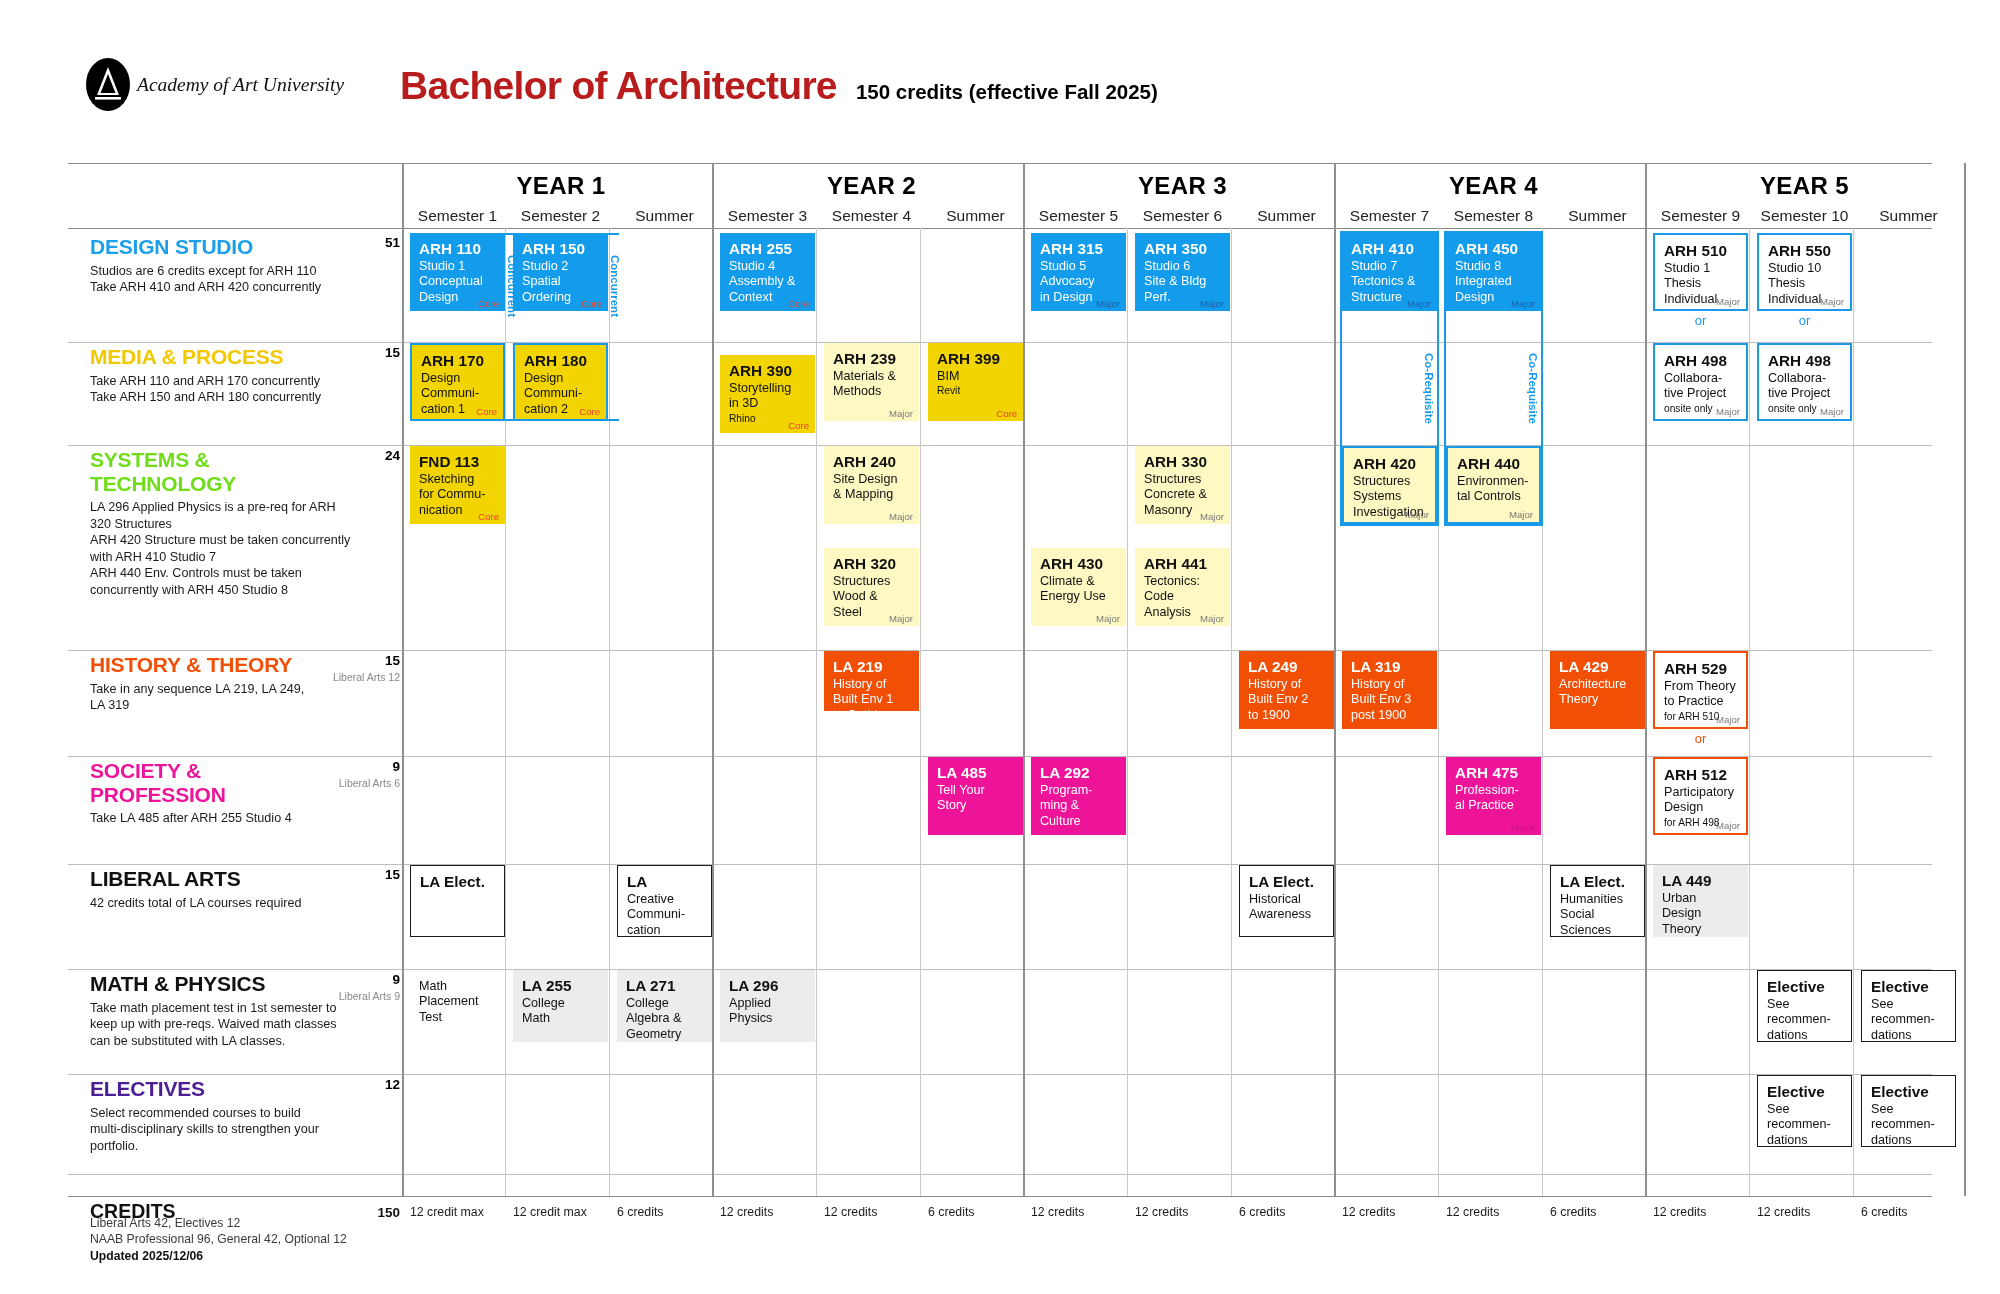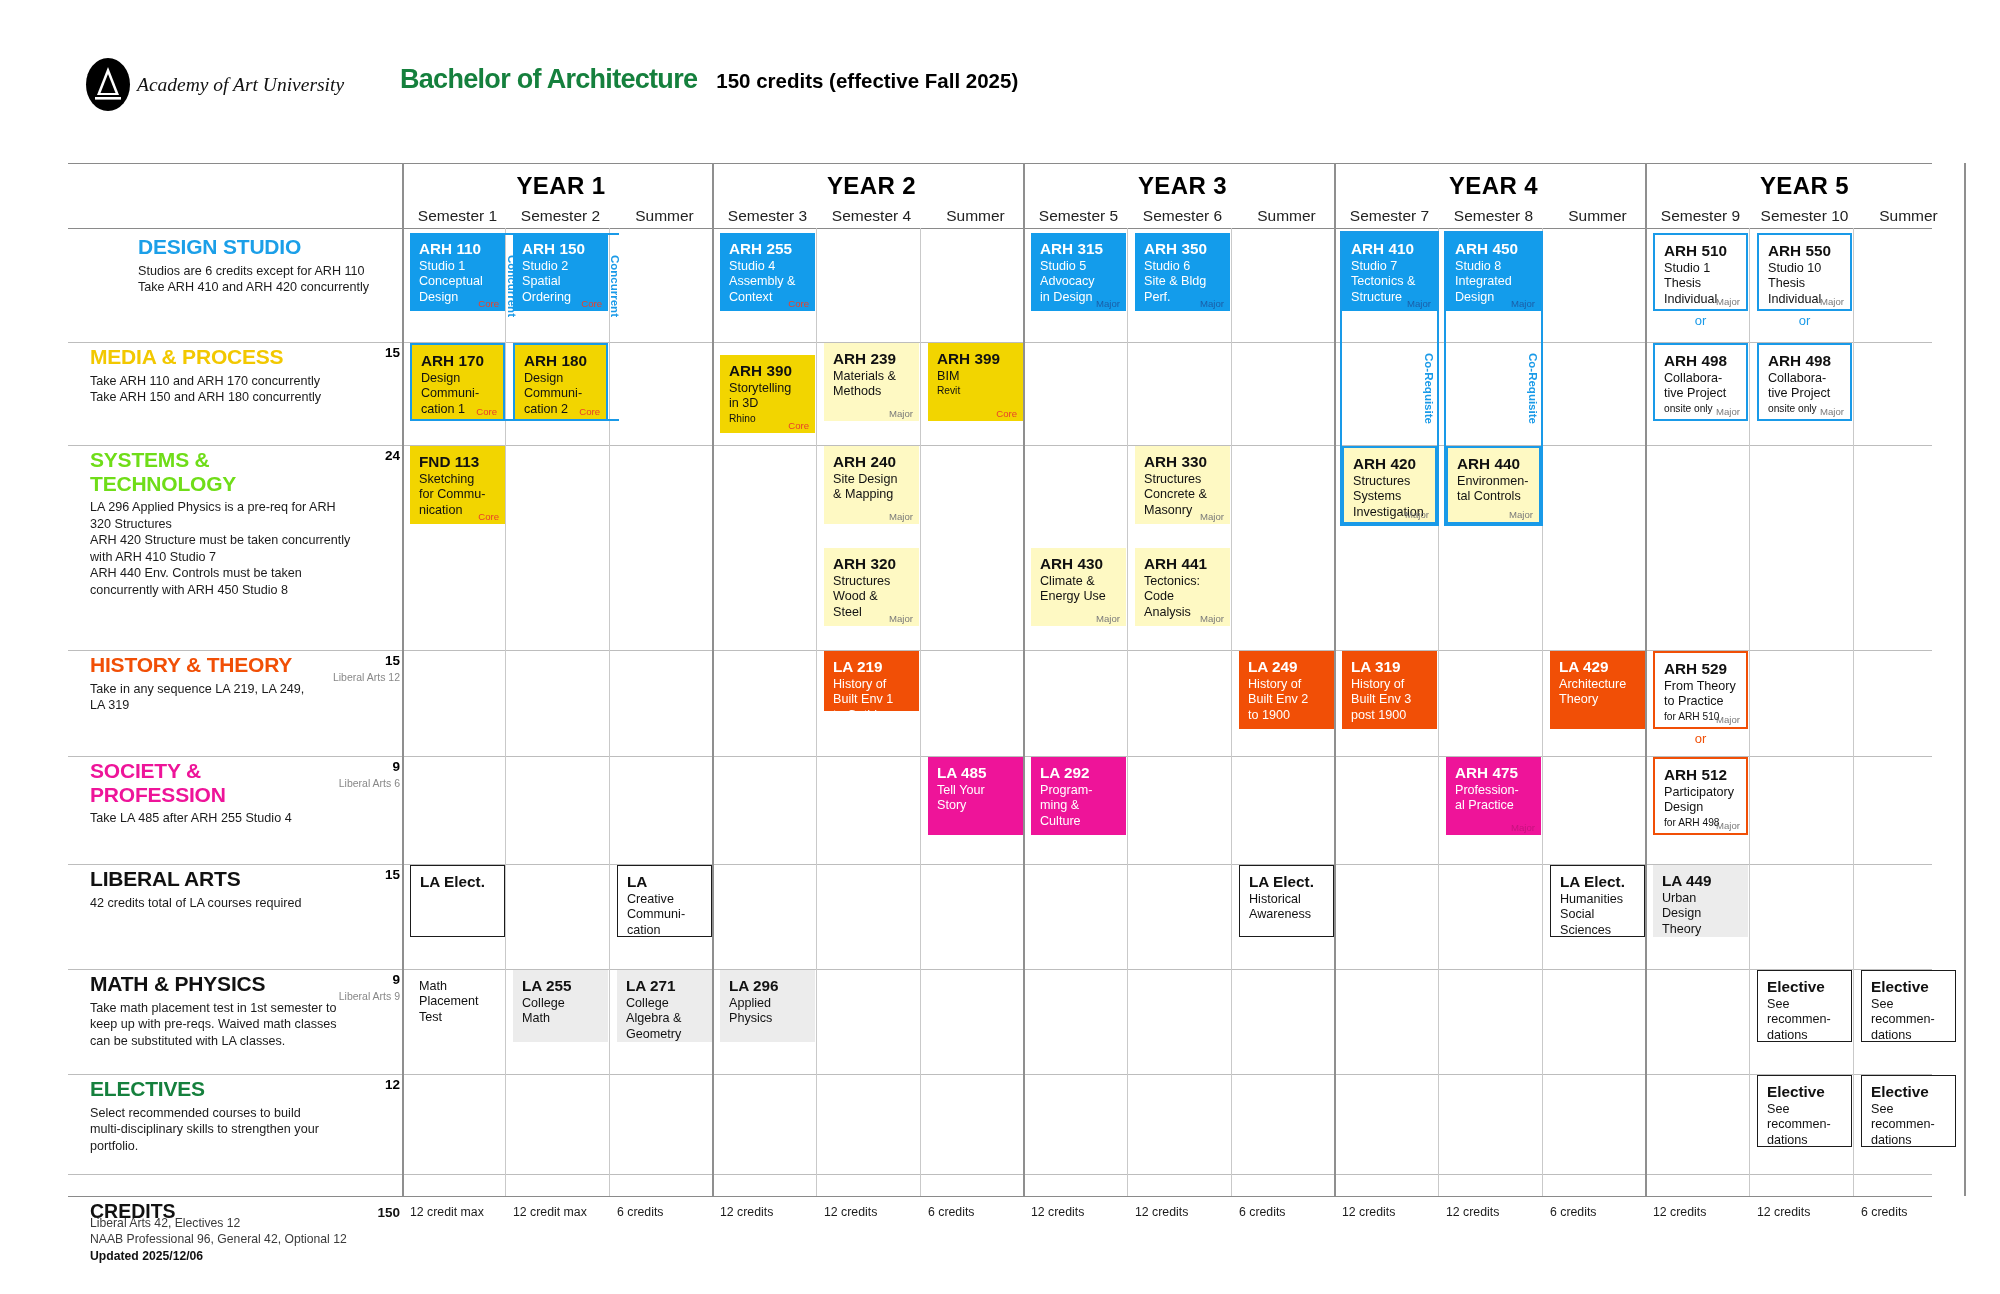--- a/index.html
+++ b/index.html
@@ -12,21 +12,21 @@
     overflow:hidden;
   }
   .page { position:relative; width:2000px; height:1294px; }
 
   
   .header { position:absolute; left:0; top:0; width:2000px; height:150px; }
   .logo-wrap { position:absolute; left:85px; top:57px; display:flex; align-items:center; gap:6px; }
   .logo-mark { width:46px; height:55px; }
   .logo-text { font-family:"Liberation Serif", serif; font-style:italic; font-size:19.5px; color:#111; white-space:nowrap; }
   .title-wrap { position:absolute; left:400px; top:64px; display:flex; align-items:baseline; gap:19px; }
-  .title-main { font-size:27px; font-weight:bold; letter-spacing:-0.7px; color:#15803d; }
+  .title-main { font-size:39px; font-weight:bold; letter-spacing:-0.7px; color:#b91c1c; }
   .title-sub { font-size:20.5px; font-weight:bold; color:#000; }
   .hrule { position:absolute; background:#bdbdbd; height:1px; }
   .hrule.dark { background:#8a8a8a; }
   .vrule { position:absolute; background:#8f8f8f; width:1.6px; }
   .vrule.thin { background:#c9c9c9; width:1px; }
 
   
   .year-label { position:absolute; font-size:24px; font-weight:bold; text-align:center; color:#000; letter-spacing:0.4px; }
   .sem-label { position:absolute; font-size:15.5px; text-align:center; color:#222; }
 
@@ -148,21 +148,21 @@
       <div class="sem-label" style="left:1334px;top:207px;width:111px;">Semester 7</div>
       <div class="sem-label" style="left:1438px;top:207px;width:111px;">Semester 8</div>
       <div class="sem-label" style="left:1542px;top:207px;width:111px;">Summer</div>
       <div class="year-label" style="left:1645px;top:172px;width:319px;">YEAR 5</div>
       <div class="sem-label" style="left:1645px;top:207px;width:111px;">Semester 9</div>
       <div class="sem-label" style="left:1749px;top:207px;width:111px;">Semester 10</div>
       <div class="sem-label" style="left:1853px;top:207px;width:111px;">Summer</div>
     </div>
 
   <div id="sidebar">
-      <div class="cat" style="top:235px;margin-left:48px;">
+      <div class="cat" style="top:235px;">
         <div class="cat-title" style="color:#1b9fe8;">
           <div>DESIGN STUDIO</div>
         </div>
         <div class="cat-desc">
           <div>Studios are 6 credits except for ARH 110</div>
           <div>Take ARH 410 and ARH 420 concurrently</div>
         </div>
         <div class="cat-credit">51</div>
 
       </div>
@@ -231,21 +231,21 @@
         </div>
         <div class="cat-desc">
           <div>Take math placement test in 1st semester to</div>
           <div>keep up with pre-reqs. Waived math classes</div>
           <div>can be substituted with LA classes.</div>
         </div>
         <div class="cat-credit">9</div>
         <div class="cat-sub" style="top:18px;">Liberal Arts 9</div>
       </div>
       <div class="cat" style="top:1077px;">
-        <div class="cat-title" style="color:#15803d;">
+        <div class="cat-title" style="color:#4c1d95;">
           <div>ELECTIVES</div>
         </div>
         <div class="cat-desc">
           <div>Select recommended courses to build</div>
           <div>multi-disciplinary skills to strengthen your</div>
           <div>portfolio.</div>
         </div>
         <div class="cat-credit">12</div>
 
       </div>

